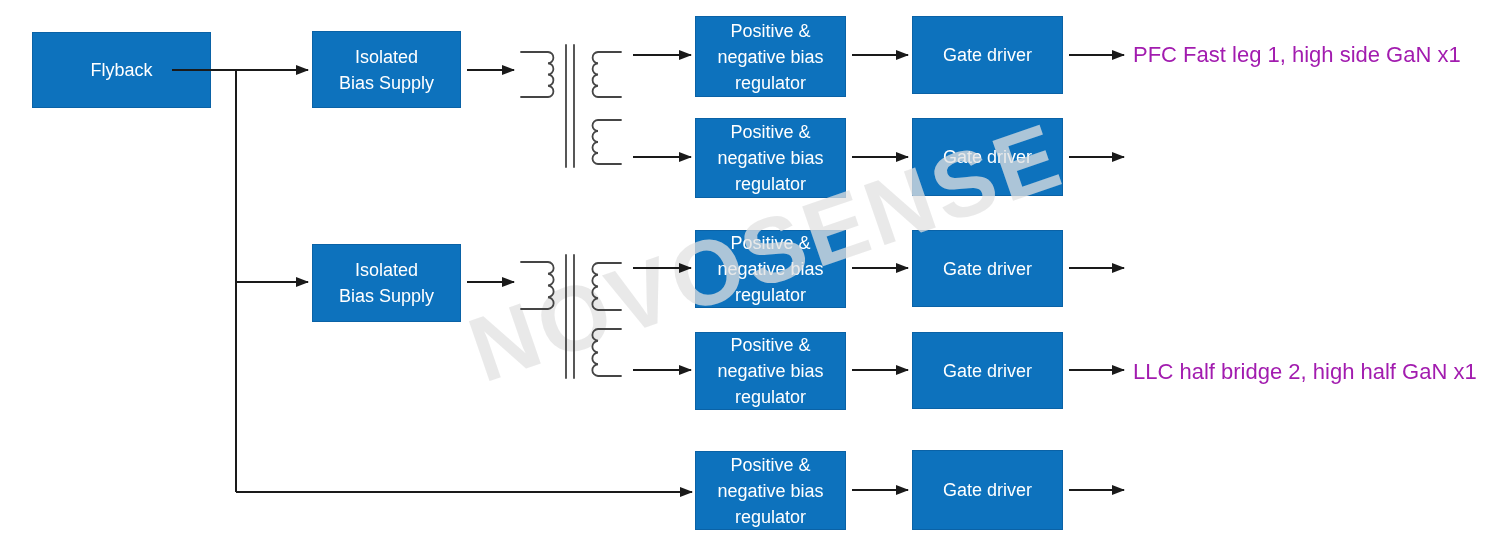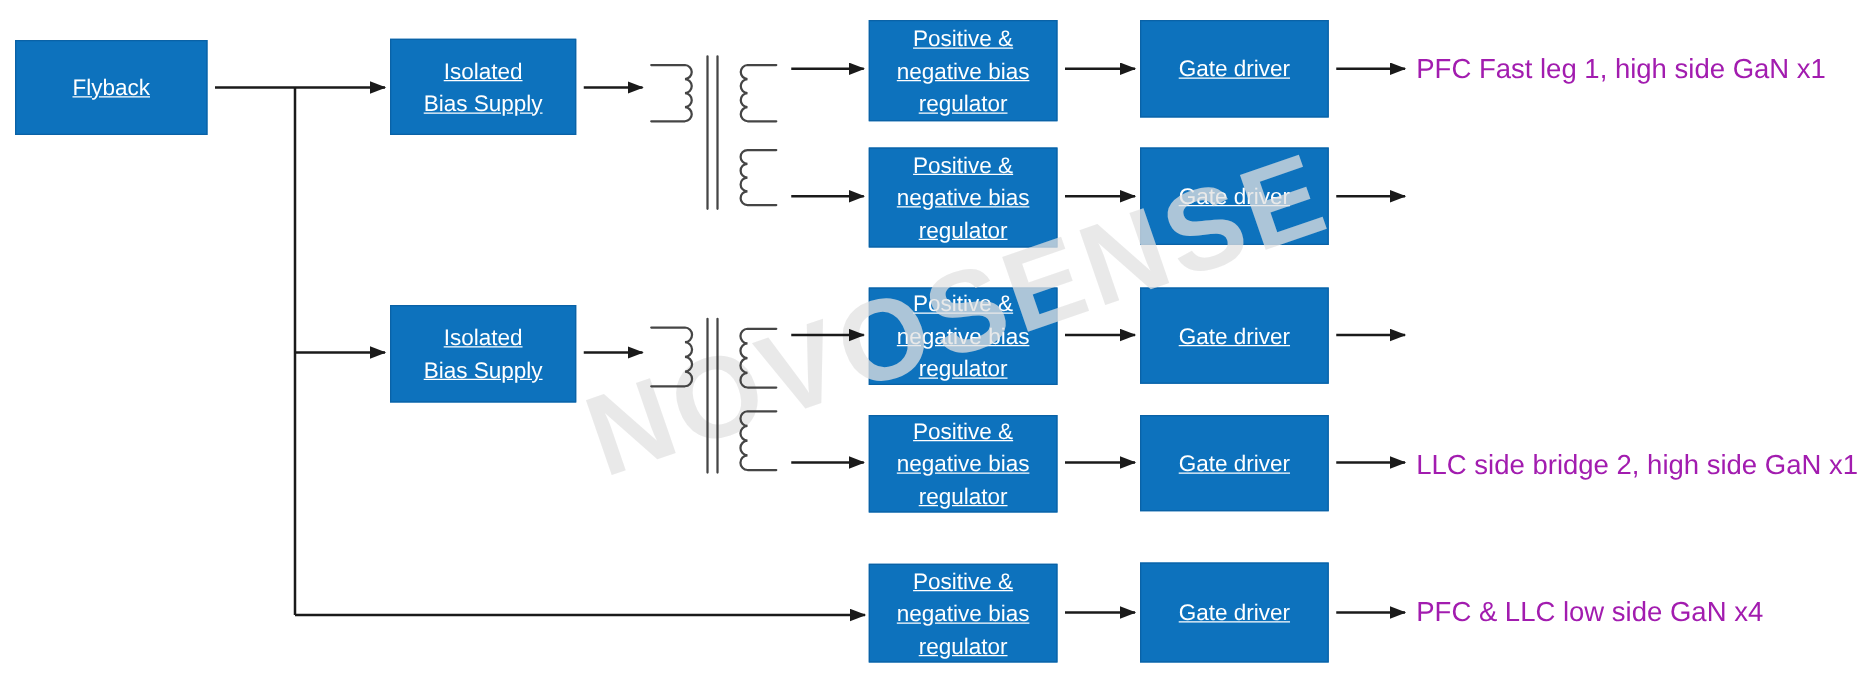--- a/index.html
+++ b/index.html
@@ -5,21 +5,21 @@
   html,body{margin:0;padding:0;background:#fff;}
   .canvas{
     position:relative;width:1493px;height:546px;background:#ffffff;
     overflow:hidden;font-family:"Liberation Sans","DejaVu Sans",sans-serif;
   }
   .overlay{position:absolute;left:0;top:0;z-index:3;pointer-events:none;}
   .box{
     position:absolute;z-index:1;background:#0d72bd;border:1px solid #0a62a6;
     box-sizing:border-box;display:flex;flex-direction:column;
     align-items:center;justify-content:center;text-align:center;
-    color:#ffffff;font-size:18px;line-height:26px;text-decoration:underline;
+    color:#ffffff;font-size:18px;line-height:26px;
   }
   .box .ln{white-space:nowrap;}
   .out{
     position:absolute;z-index:4;left:1133px;height:28px;line-height:28px;
     color:#a21caf;font-size:22px;white-space:nowrap;
   }
   .watermark{
     position:absolute;z-index:2;left:416px;top:197px;width:700px;height:110px;
     line-height:110px;text-align:center;font-size:92px;font-weight:600;
     letter-spacing:4px;color:rgba(225,225,225,0.75);
@@ -89,21 +89,21 @@
       <path d="M566 255 V378 M574 255 V378"></path>
       <path d="M621 263 H598
         a5.88 5.88 0 0 0 0 11.75 a5.88 5.88 0 0 0 0 11.75
         a5.88 5.88 0 0 0 0 11.75 a5.88 5.88 0 0 0 0 11.75 H621"></path>
       <path d="M621 329 H598
         a5.88 5.88 0 0 0 0 11.75 a5.88 5.88 0 0 0 0 11.75
         a5.88 5.88 0 0 0 0 11.75 a5.88 5.88 0 0 0 0 11.75 H621"></path>
     </g>
   </svg>
 
-  <div class="box" style="left:12px;top:32px;width:154px;height:76px">
+  <div class="box" style="left:32px;top:32px;width:179px;height:76px">
     <div class="ln">Flyback</div>
   </div>
 
   <div class="box" style="left:312px;top:31px;width:149px;height:77px">
     <div class="ln">Isolated</div>
     <div class="ln">Bias Supply</div>
   </div>
 
   <div class="box" style="left:312px;top:244px;width:149px;height:78px">
     <div class="ln">Isolated</div>
@@ -154,16 +154,15 @@
 
   <div class="box" style="left:912px;top:332px;width:151px;height:77px">
     <div class="ln">Gate driver</div>
   </div>
 
   <div class="box" style="left:912px;top:450px;width:151px;height:80px">
     <div class="ln">Gate driver</div>
   </div>
 
   <div class="out" style="top:41px">PFC Fast leg 1, high side GaN x1</div>
-  <div class="out" style="top:358px">LLC side bridge 2, high side GaN x1</div>
-  <div class="out" style="top:476px">PFC &amp; LLC low side GaN x4</div>
+  <div class="out" style="top:358px">LLC half bridge 2, high half GaN x1</div>
 
 </div>
 
 </body></html>

